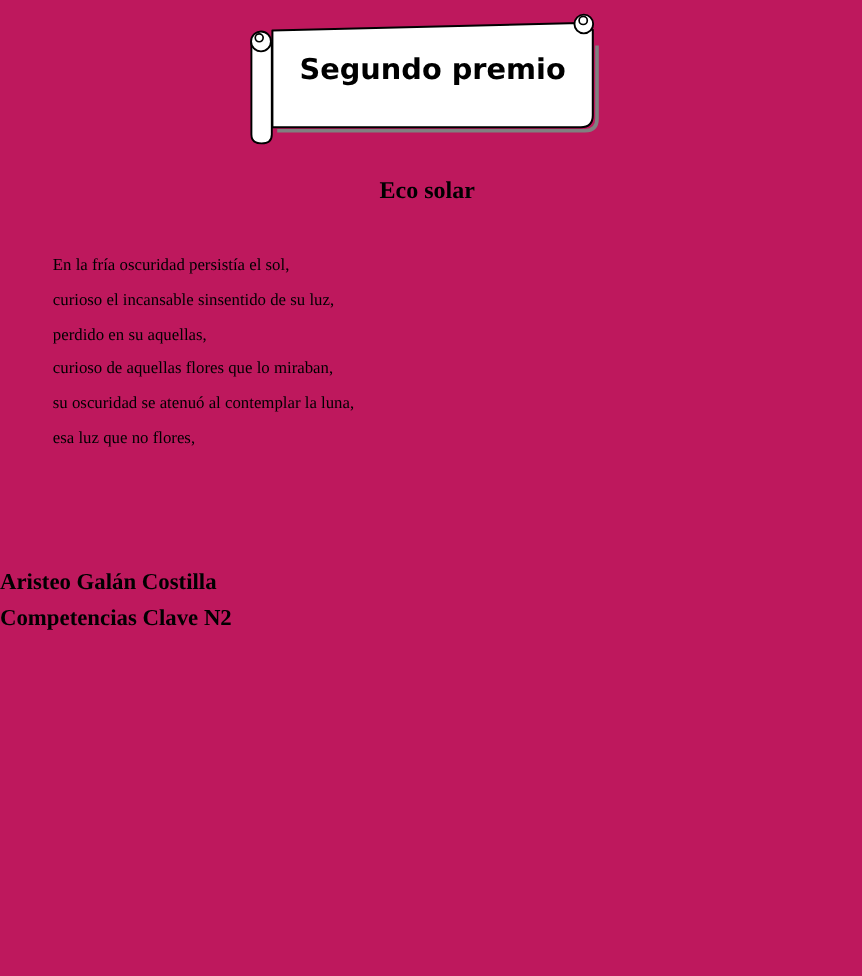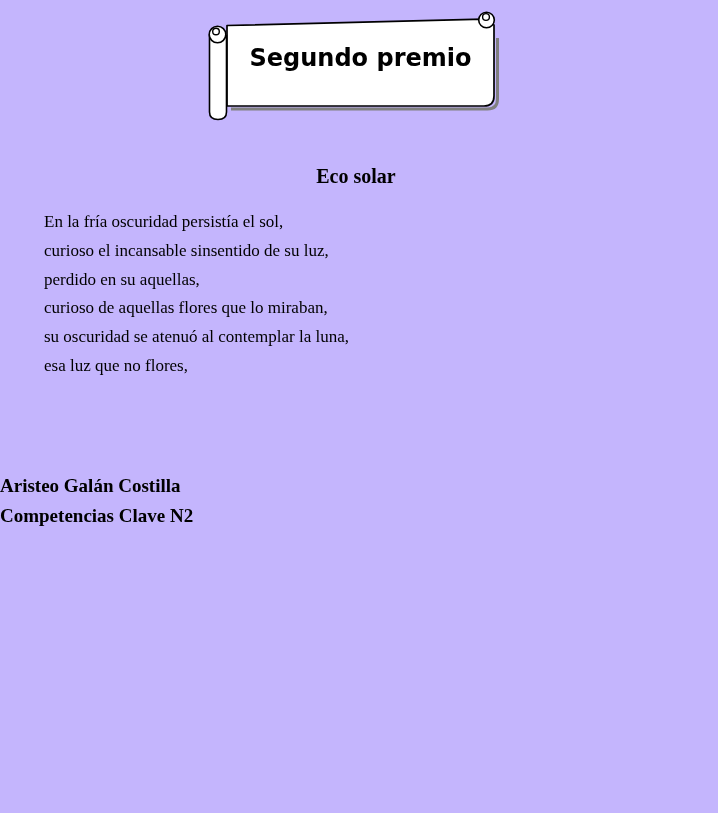--- a/index.html
+++ b/index.html
@@ -4,21 +4,21 @@
 <style>
   html, body {
     margin: 0;
     padding: 0;
     background: #ffffff;
   }
   .page {
     position: relative;
     width: 718px;
     height: 813px;
-    background: #c4b5fd;
+    background: #be185d;
     overflow: hidden;
     font-family: "Liberation Serif", serif;
     color: #000000;
   }
 
   
   .banner {
     position: absolute;
     left: 203px;
     top: 8px;
@@ -43,35 +43,35 @@
     line-height: 26px;
     letter-spacing: 0px;
     color: #000000;
     white-space: nowrap;
   }
 
   
   .poem-title {
     position: absolute;
     left: 0;
-    top: 164px;
+    top: 147px;
     width: 712px;
     text-align: center;
     font-weight: bold;
     font-size: 20px;
     line-height: 24px;
   }
 
   
   .poem-body {
     position: absolute;
     left: 44px;
     top: 208px;
     width: 560px;
-    font-size: 17px;
+    font-size: 14px;
     line-height: 28.8px;
   }
   .poem-line {
     white-space: nowrap;
   }
 
   
   .author-block {
     position: absolute;
     left: 0;

